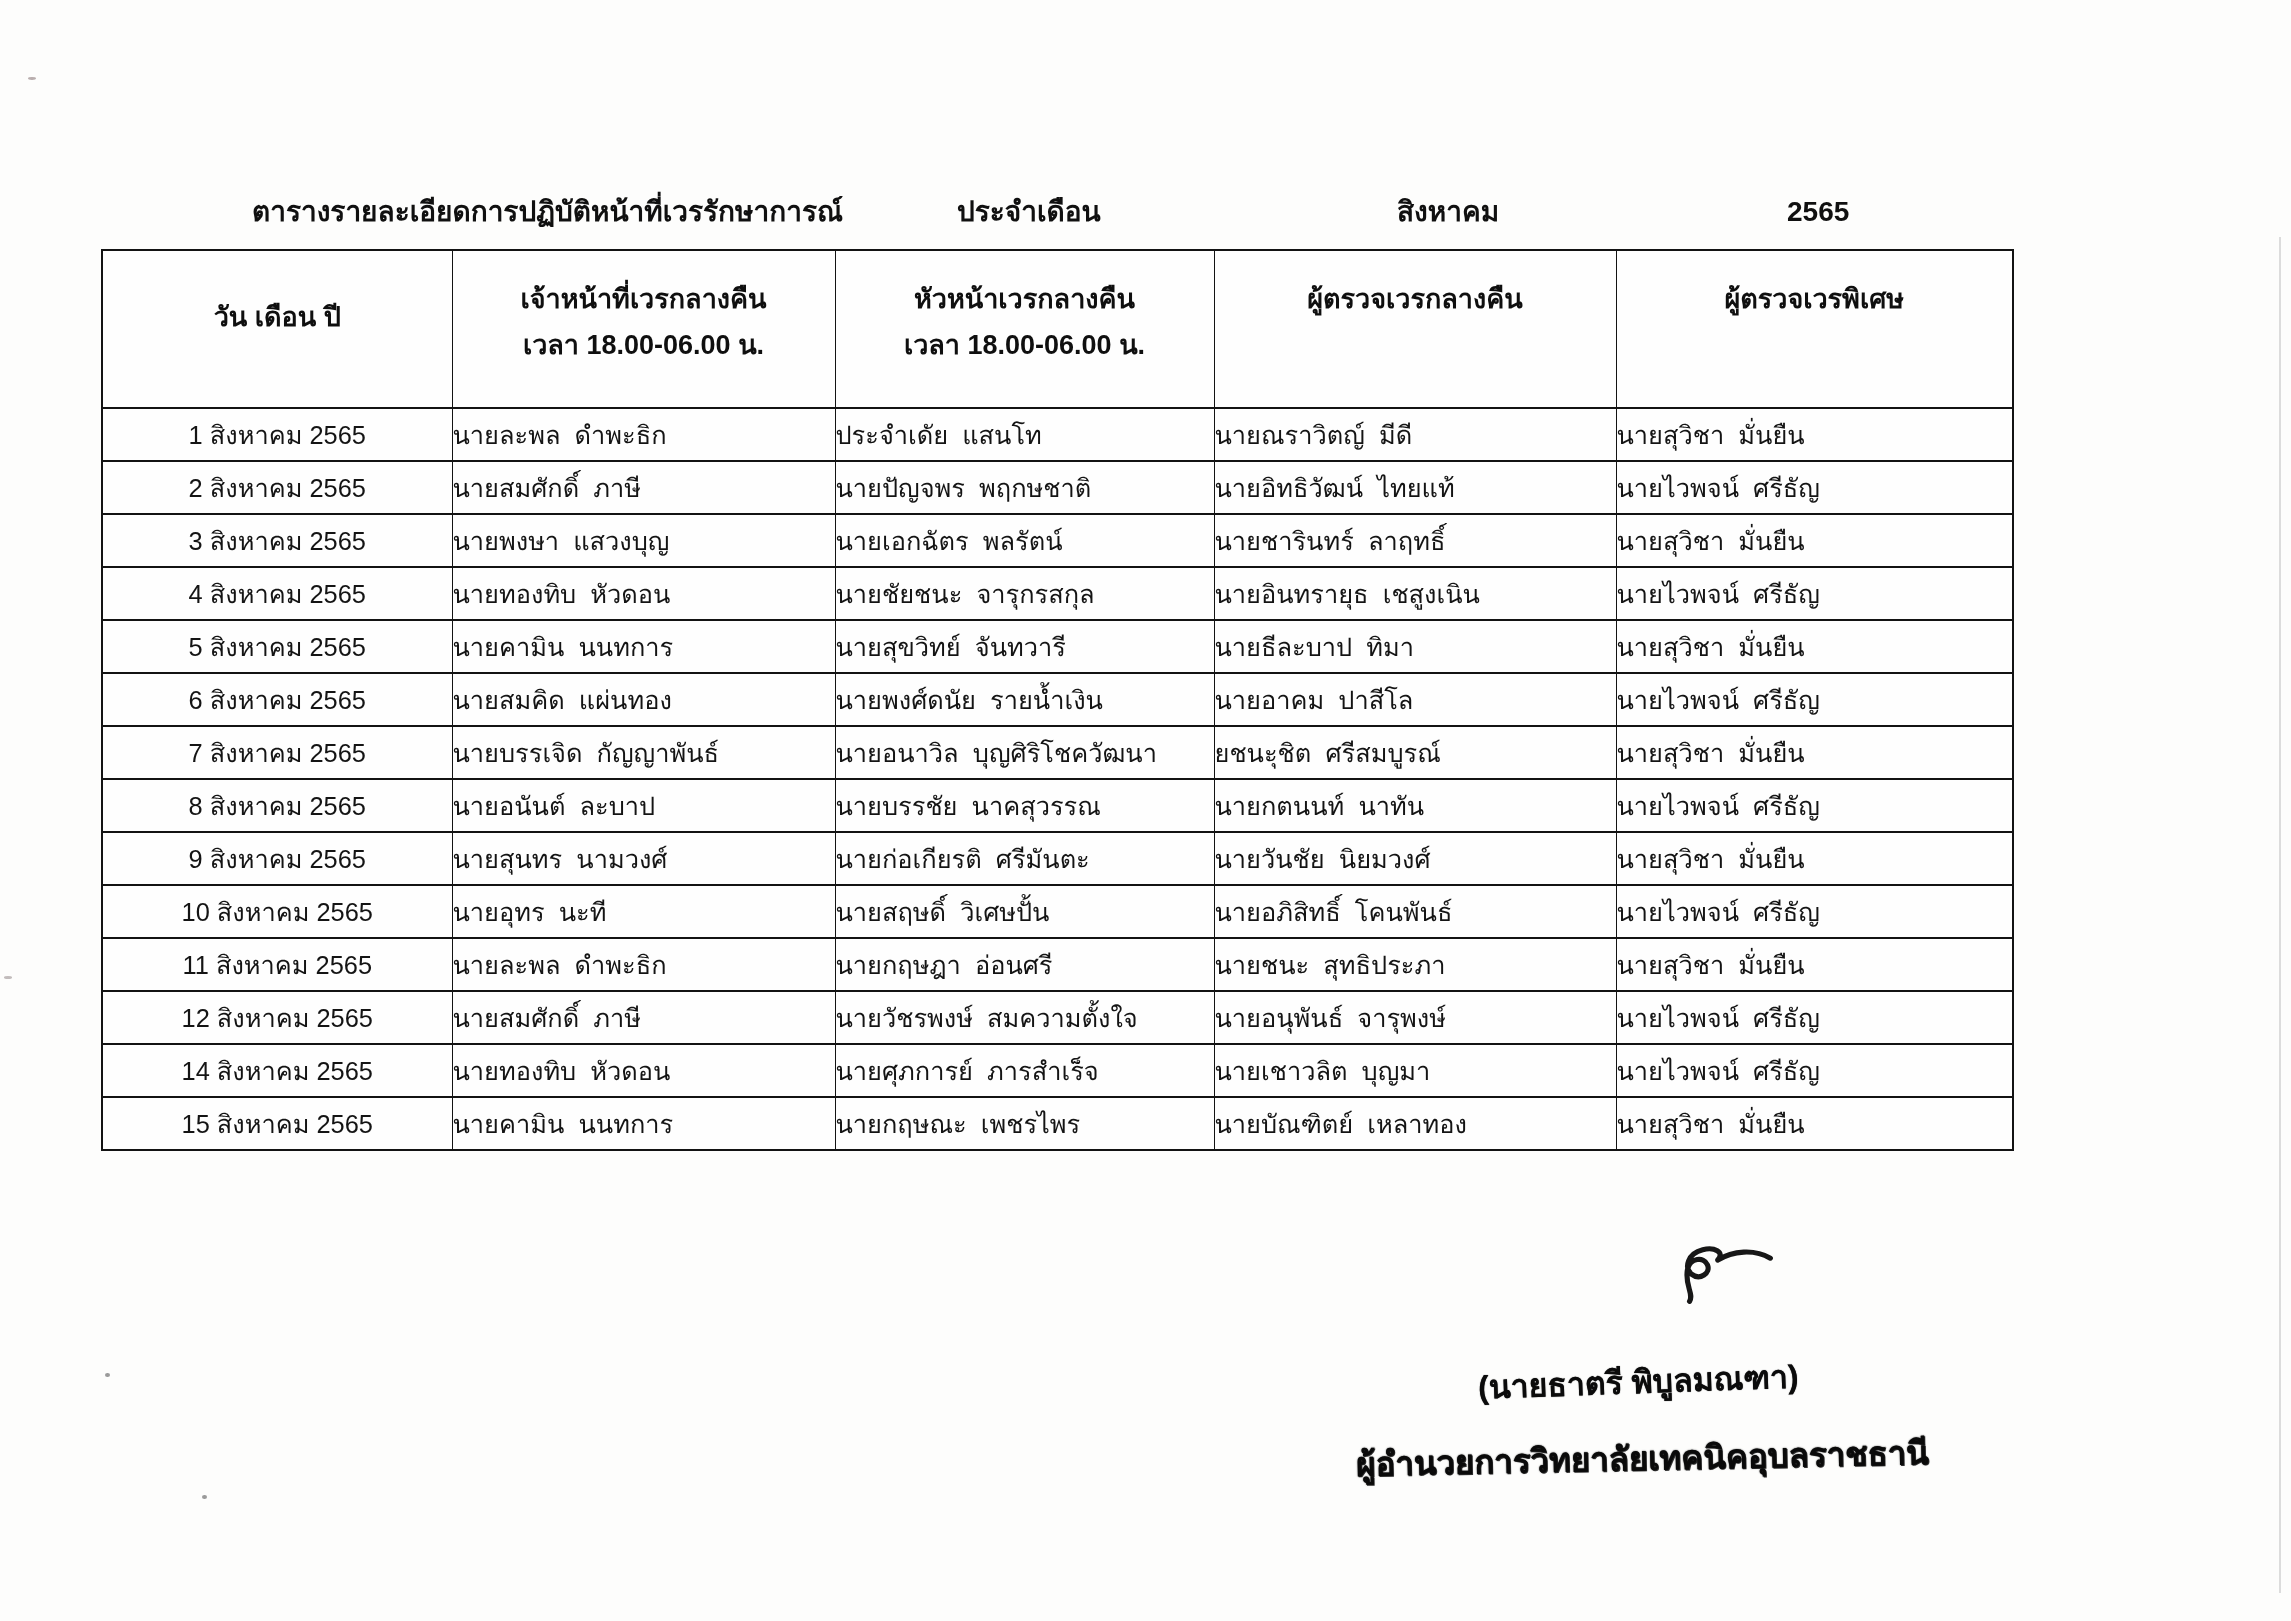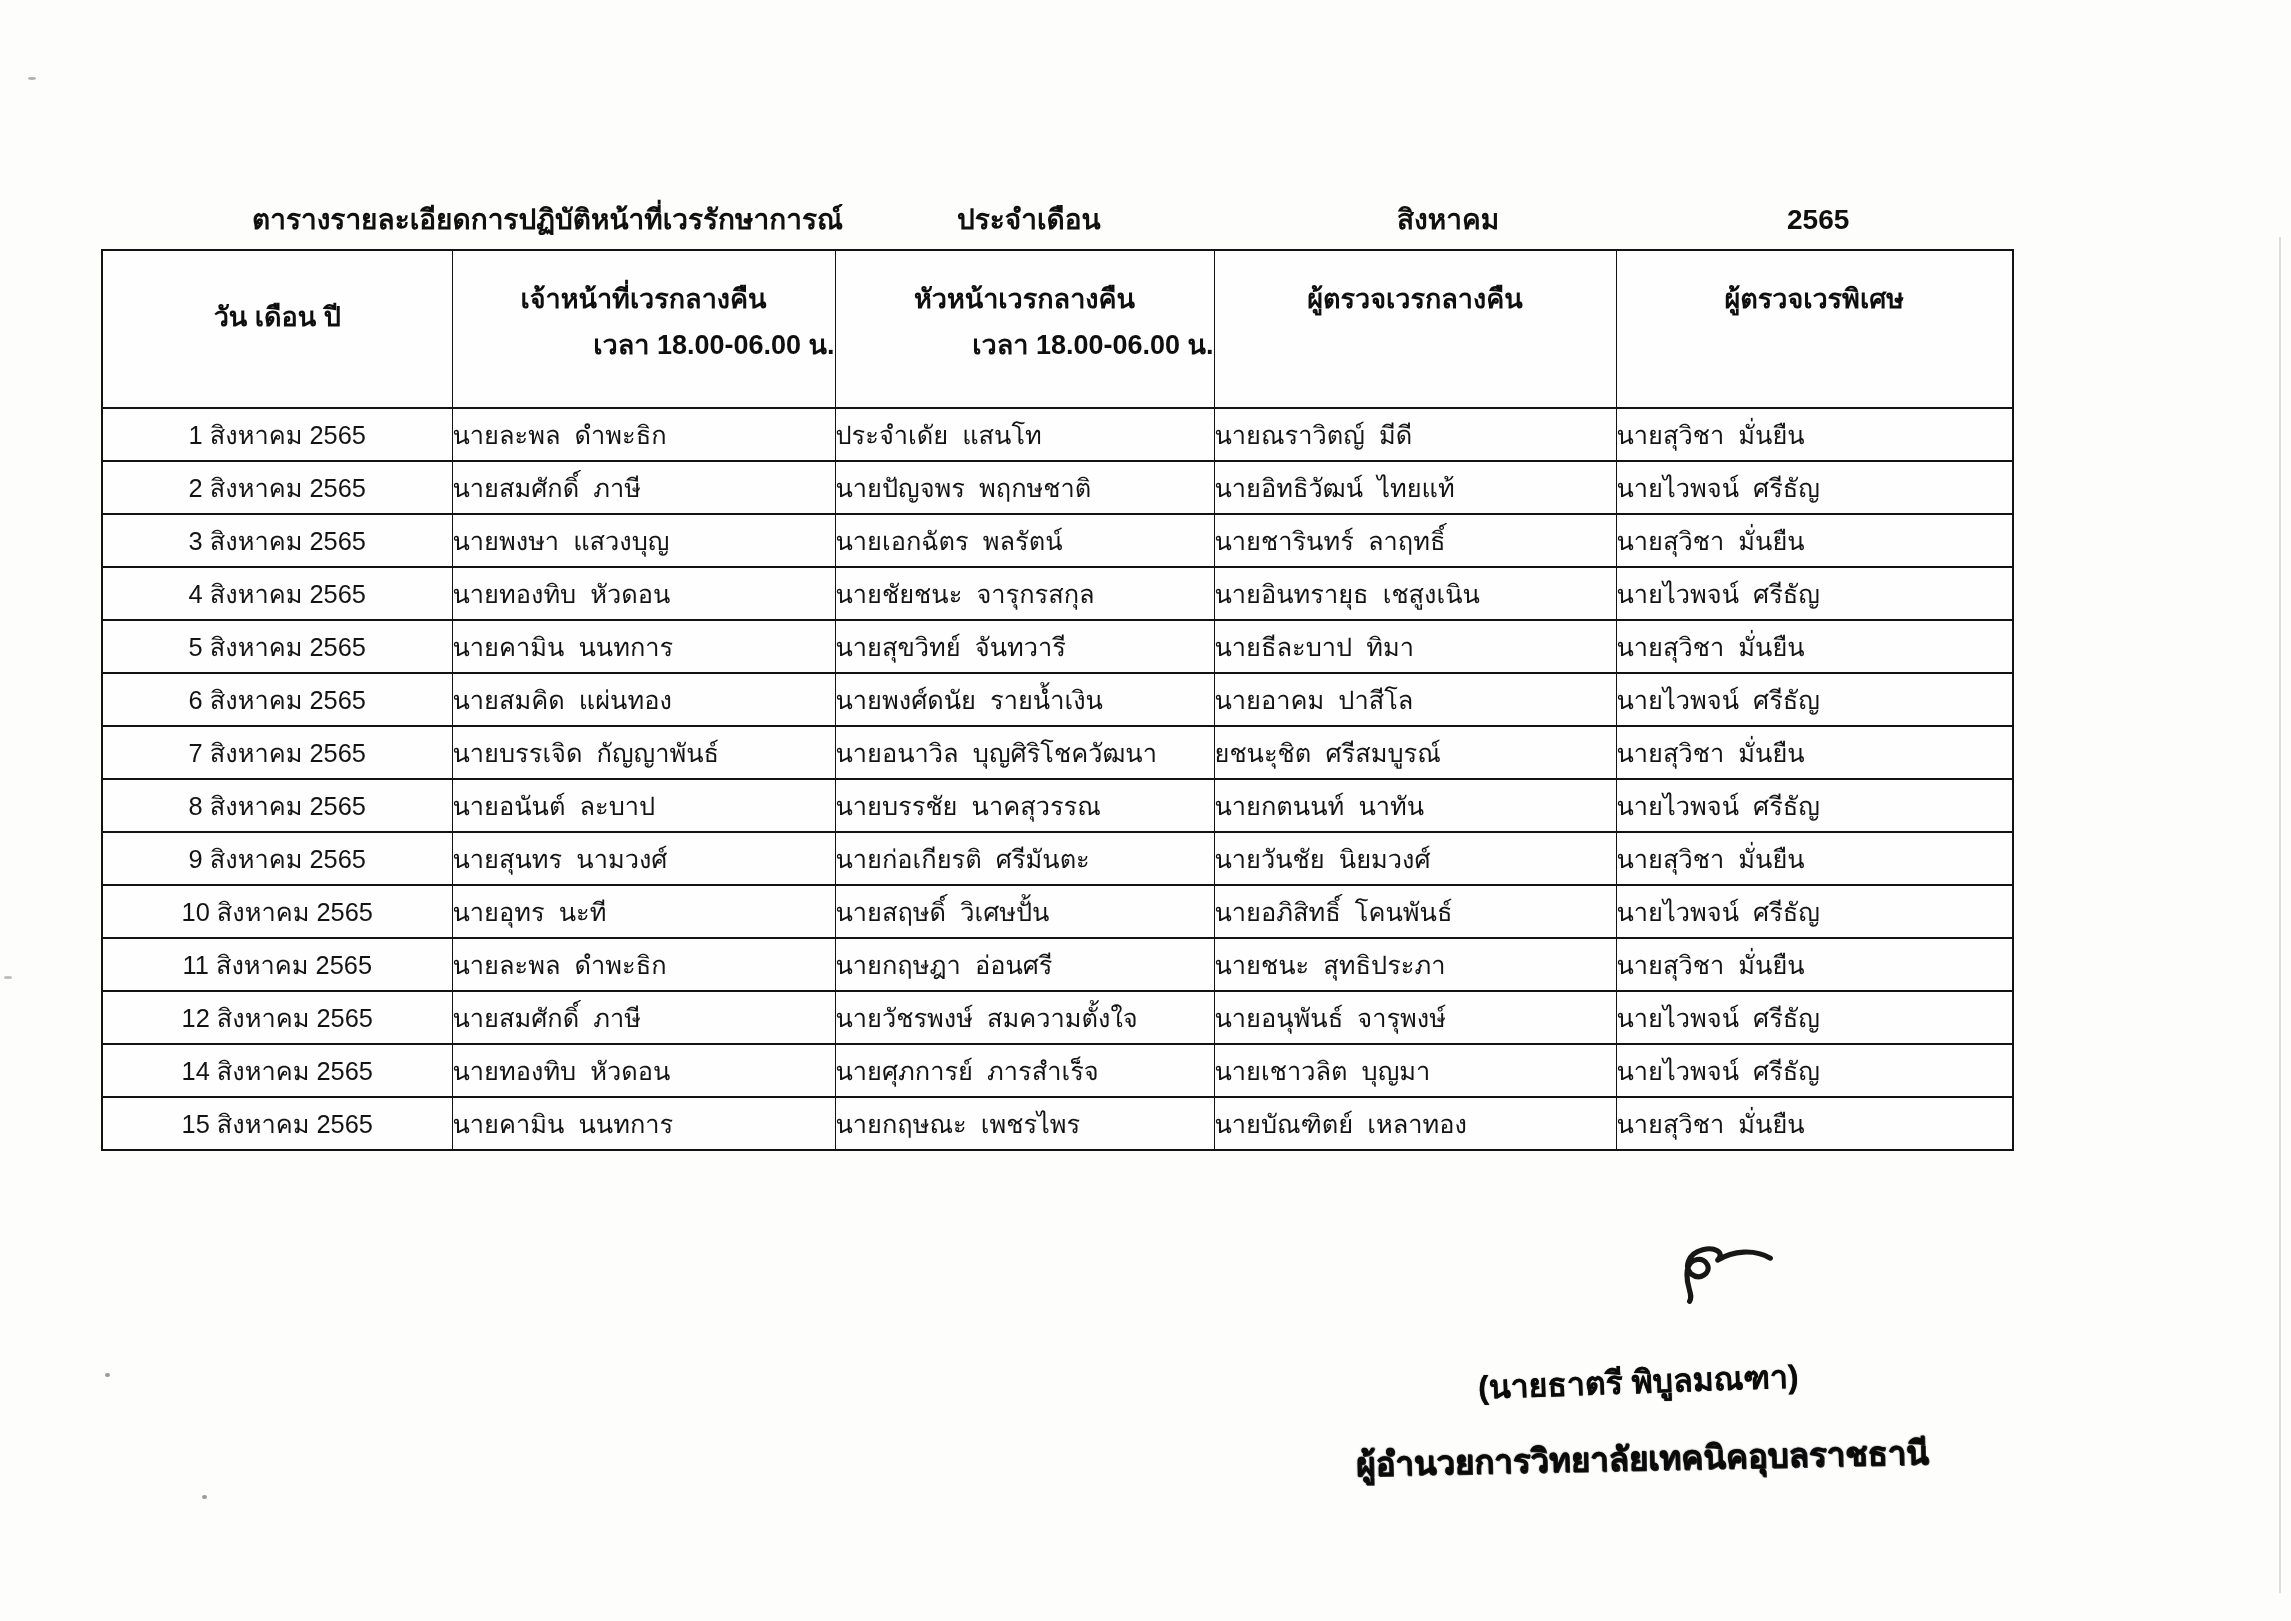--- a/index.html
+++ b/index.html
@@ -3,41 +3,41 @@
 <meta charset="utf-8">
 <style>
   html,body{margin:0;padding:0;}
   body{
     width:2292px;height:1621px;position:relative;background:#fdfdfc;
     font-family:"Liberation Sans","DejaVu Sans",sans-serif;color:#141414;
     overflow:hidden;
   }
   .page{position:absolute;inset:0;}
   
-  .title-line{position:absolute;top:199px;left:0;width:1969px;height:43px;text-align:right;}
+  .title-line{position:absolute;top:191px;left:0;width:1969px;height:43px;text-align:right;}
   .t{position:absolute;font-weight:bold;font-size:28px;line-height:41px;white-space:nowrap;color:#101010;}
   .t-main{left:252px;}
   .t-monthlabel{left:957px;}
   .t-month{left:1390px;margin-left:7px;}
   .t-year{left:1787px;}
   
   table.duty{
     position:absolute;left:101px;top:249px;width:1911px;
     border-collapse:collapse;table-layout:fixed;background:#fefefe;
   }
   table.duty,table.duty td,table.duty th{border:1.9px solid #131313;}
   table.duty{border-width:2.8px;}
   table.duty td,table.duty th{
     border-top-width:2.8px;border-bottom-width:2.8px;
     padding:0;vertical-align:middle;overflow:hidden;
   }
   th.h{height:156px;font-weight:bold;font-size:27px;color:#0f0f0f;vertical-align:top;}
   .h-inner{display:flex;flex-direction:column;justify-content:space-between;height:120px;}
   .h-top{padding-top:7.5px;text-align:center;white-space:nowrap;}
-  .h-bottom{padding-bottom:23px;text-align:right;white-space:nowrap;}
+  .h-bottom{padding-bottom:23px;text-align:center;white-space:nowrap;}
   .h-date{display:flex;align-items:center;justify-content:center;height:156px;transform:translateY(-13px);}
   tr.row td{height:51px;font-size:25.4px;line-height:30px;}
   td.date{text-align:center;white-space:nowrap;}
   td.name{text-align:left;padding-left:8.5px;white-space:pre;}
   
   .sig-scribble{position:absolute;left:1665px;top:1245px;width:113px;height:62px;}
   .stamp{position:absolute;left:1356px;top:1356px;width:565px;text-align:center;}
   .stamp .line1{
     display:inline-block;font-weight:bold;font-size:32px;color:#0b0b0b;white-space:nowrap;
     transform:rotate(-2deg);text-shadow:0 0 0.9px #222;

